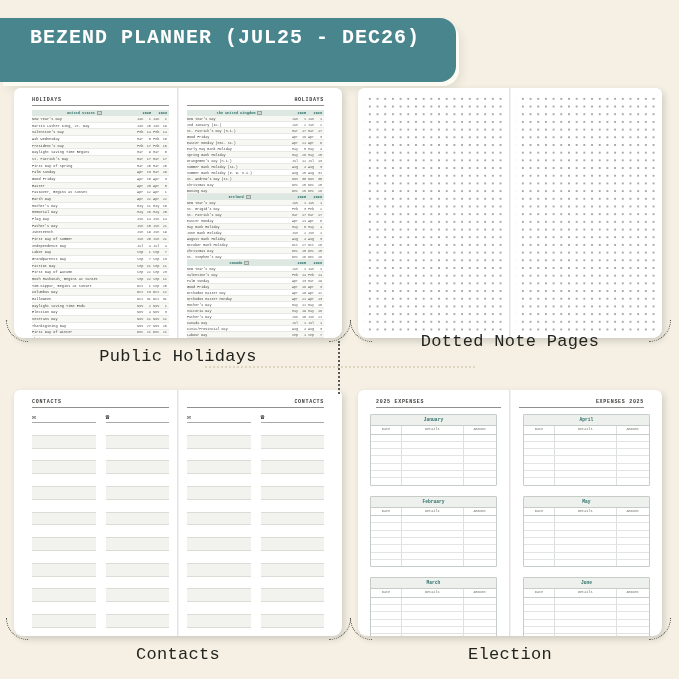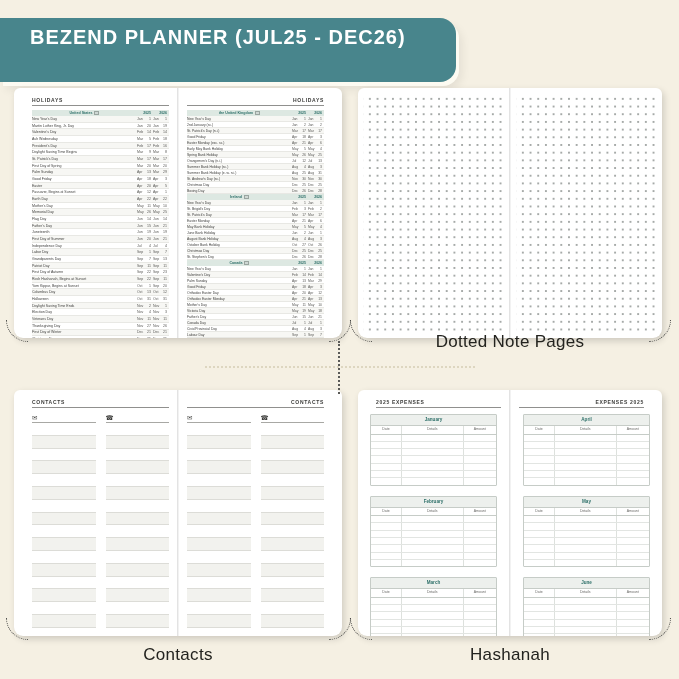--- a/index.html
+++ b/index.html
@@ -1,16 +1,16 @@
 <!DOCTYPE html>
 <html><head>
 <meta charset="utf-8">
 <style>
   html,body{margin:0;padding:0;}
-  .canvas{position:relative;width:679px;height:679px;background:#f5f0e3;font-family:Liberation Sans, sans-serif;overflow:hidden;}
+  .canvas{position:relative;width:679px;height:679px;background:#f5f0e3;font-family:Liberation Mono, monospace;overflow:hidden;}
 
   
   .banner{position:absolute;left:0;top:18px;width:456px;height:64px;background:#48858c;
           border-radius:0 16px 16px 0;color:#fff;
           box-shadow:3px 4px 0 #fdfbf2, 6px 8px 10px rgba(0,0,0,.07);}
   .banner-title{position:absolute;left:30px;top:8px;font-size:20px;font-weight:bold;letter-spacing:1px;white-space:nowrap;}
   .banner-sub{position:absolute;left:31px;top:42px;font-size:12px;font-weight:bold;letter-spacing:.4px;}
 
   
   .card{position:absolute;background:#fff;border-radius:6px 6px 9px 9px;display:flex;overflow:hidden;
@@ -991,23 +991,24 @@
             <div class="e-row">
               <span class="e-c1"></span>
               <span class="e-c2"></span>
               <span class="e-c3"></span>
             </div>
           </div>
         </div>
     </div>
   </div>
 
+  <div class="sec-label lbl-holidays">Public Holidays</div>
   <div class="sec-label lbl-dotted">Dotted Note Pages</div>
   <div class="sec-label lbl-contacts">Contacts</div>
-  <div class="sec-label lbl-expenses">Hashanah</div>
+  <div class="sec-label lbl-expenses">Election</div>
 
   <div class="cross-h"></div>
   <div class="cross-v"></div>
 
   <div class="stitch bl" style="left:6px;top:320px;"></div>
   <div class="stitch br" style="left:329px;top:320px;"></div>
   <div class="stitch bl" style="left:350px;top:320px;"></div>
   <div class="stitch br" style="left:649px;top:320px;"></div>
   <div class="stitch bl" style="left:6px;top:618px;"></div>
   <div class="stitch br" style="left:329px;top:618px;"></div>

